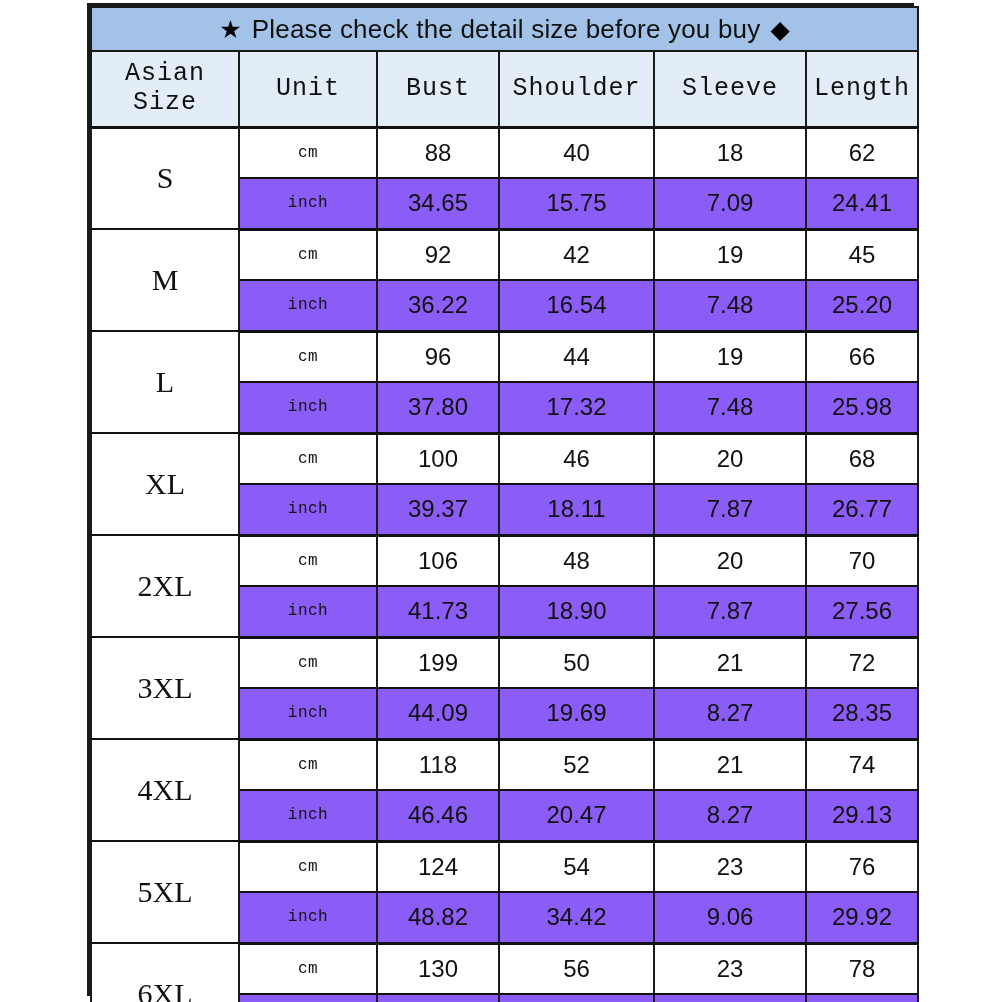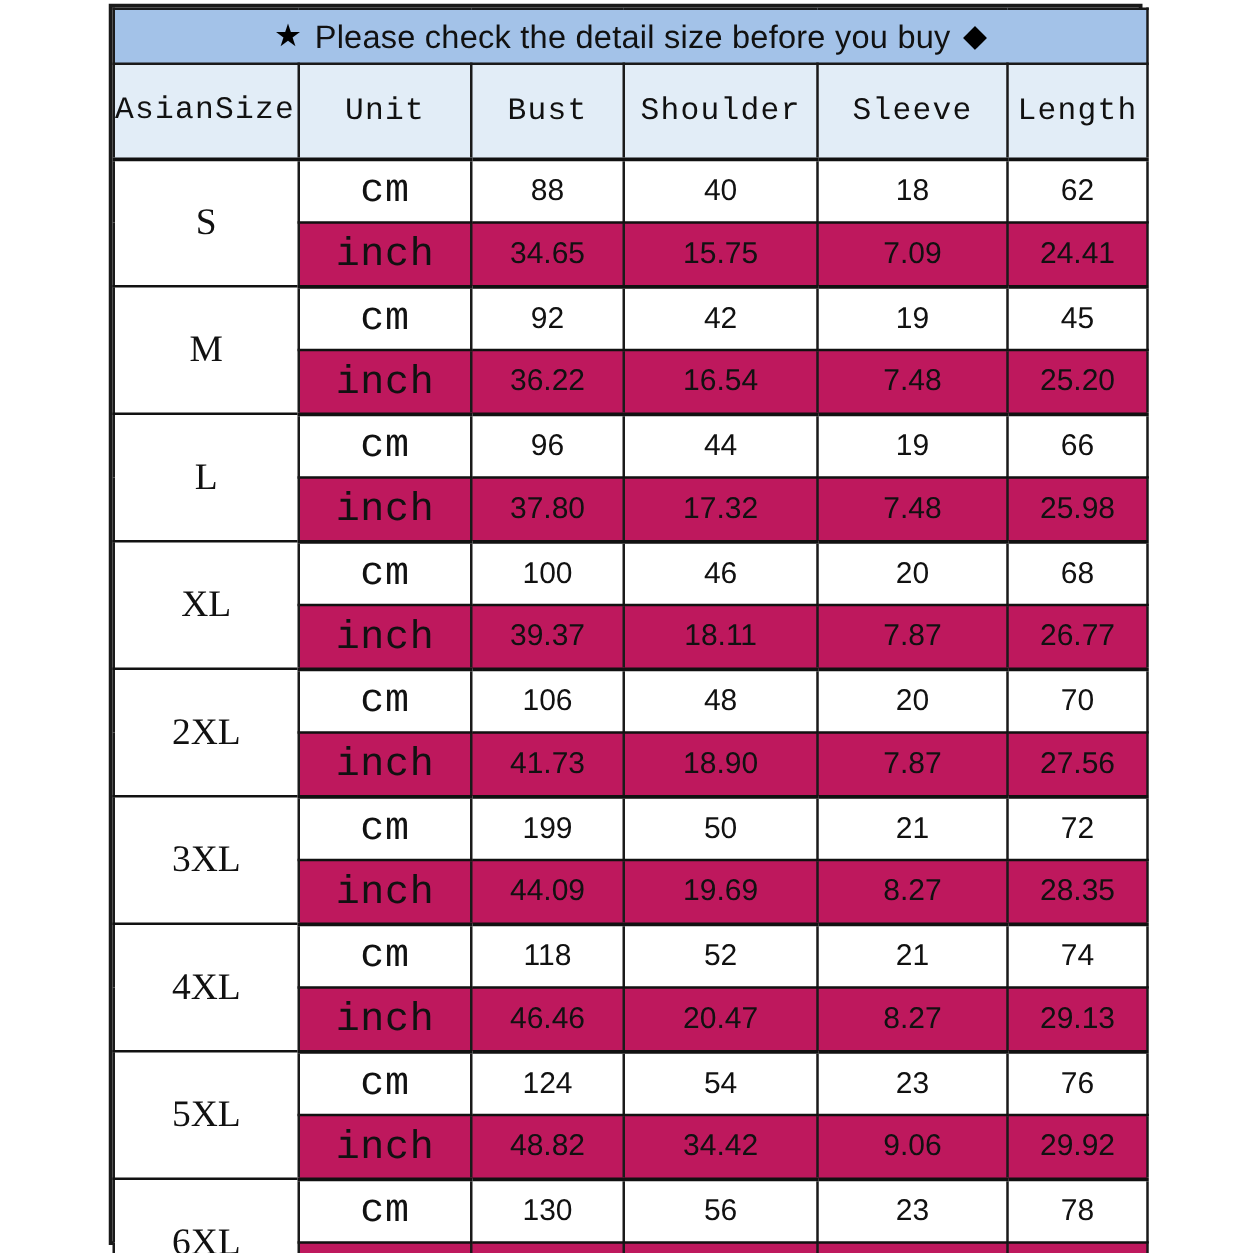--- a/index.html
+++ b/index.html
@@ -70,42 +70,42 @@
   
   .colhead {
     background: #e2edf7;
     height: 76px;
     font-family: "Liberation Mono", "DejaVu Sans Mono", monospace;
     font-size: 25px;
     letter-spacing: 1px;
   }
   .colhead .stack {
     display: flex;
-    flex-direction: row;
+    flex-direction: column;
     line-height: 1.15;
   }
 
   
   .size-cell {
     background: #ffffff;
     font-family: "Liberation Serif", "DejaVu Serif", serif;
     font-weight: bold;
     font-size: 30px;
   }
   .unit-cell {
     font-family: "Liberation Mono", "DejaVu Sans Mono", monospace;
-    font-size: 32px;
+    font-size: 16px;
     letter-spacing: 0.5px;
   }
   .val-cell {
     font-family: "Liberation Sans", "DejaVu Sans", sans-serif;
     font-size: 24px;
   }
   tr.row-cm td { background: #ffffff; height: 48px; }
-  tr.row-inch td { background: #be185d; height: 49px; }
+  tr.row-inch td { background: #8b5cf6; height: 49px; }
   tr.row-cm td.size-cell,
   tr.row-inch td.size-cell { background: #ffffff; }
 
   
   tr.group-end td { border-bottom: 3px solid #111111; }
   
   tr.row-cm td { border-bottom: 2px solid #111111; }
 </style>
 </head>
 <body>

